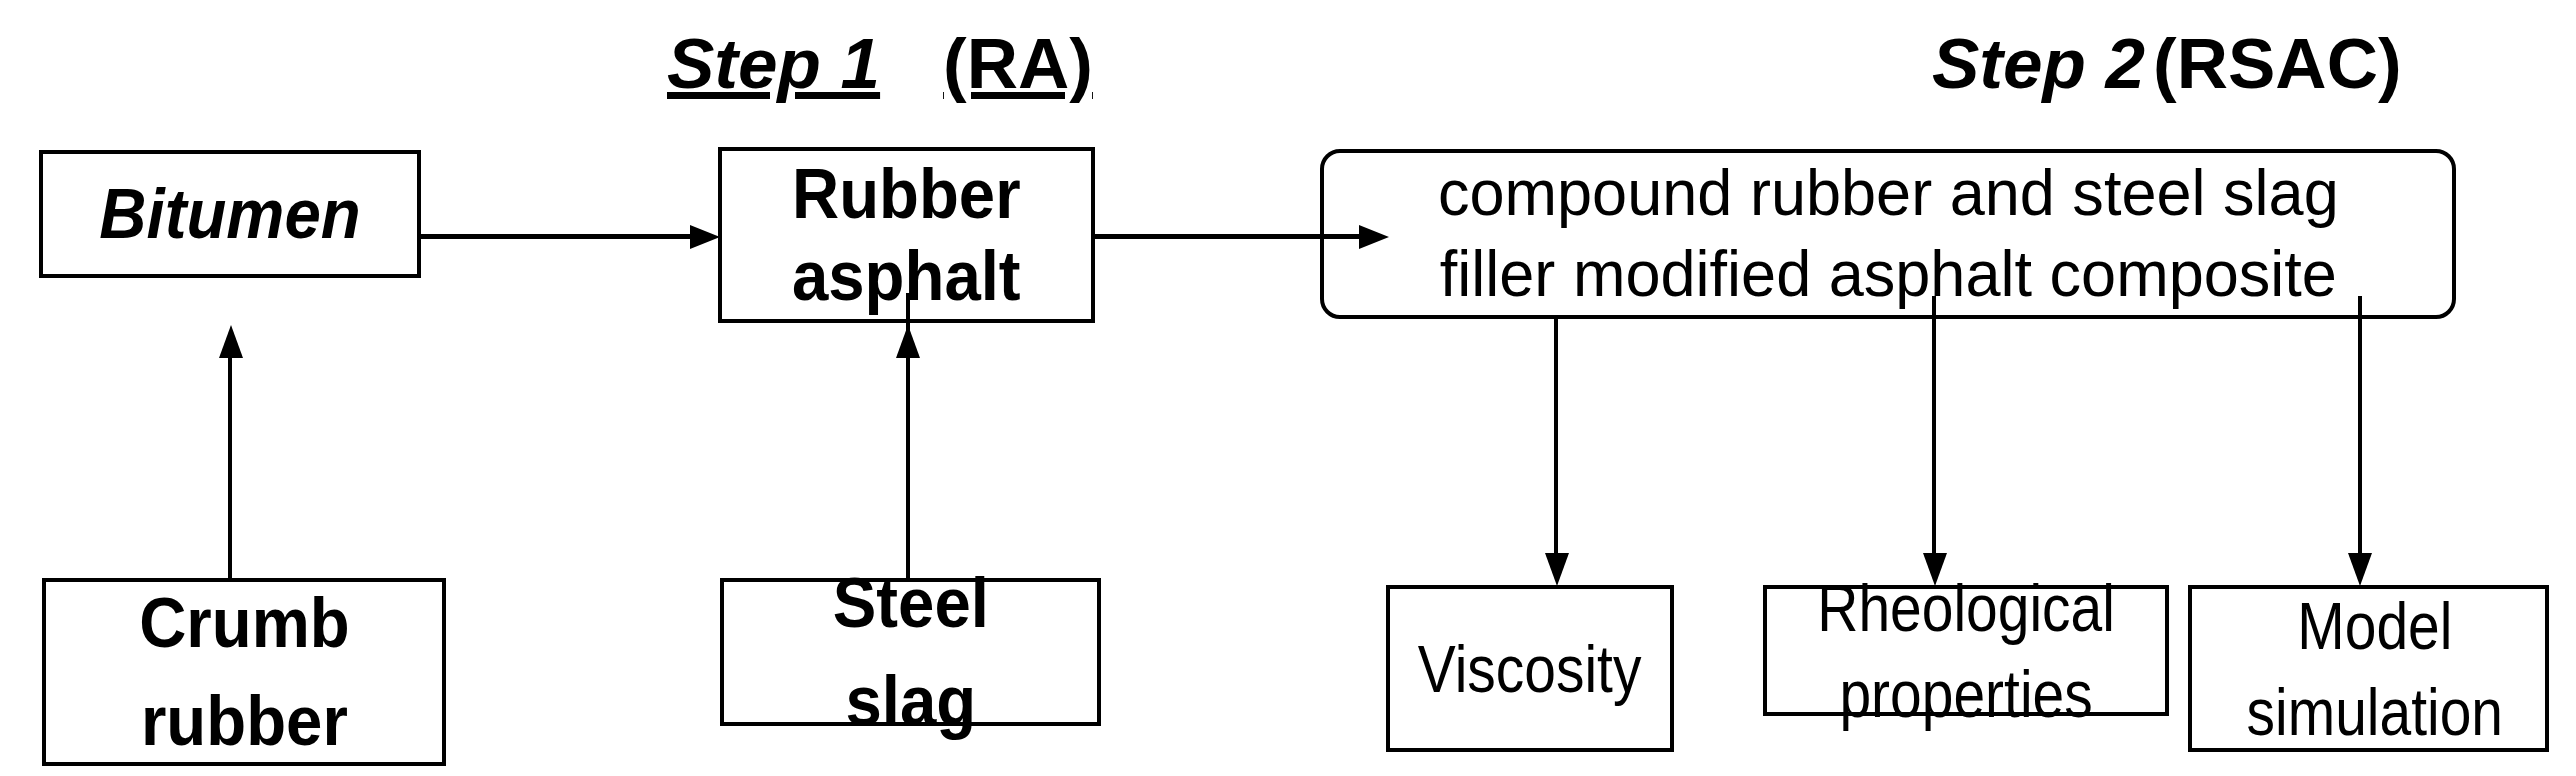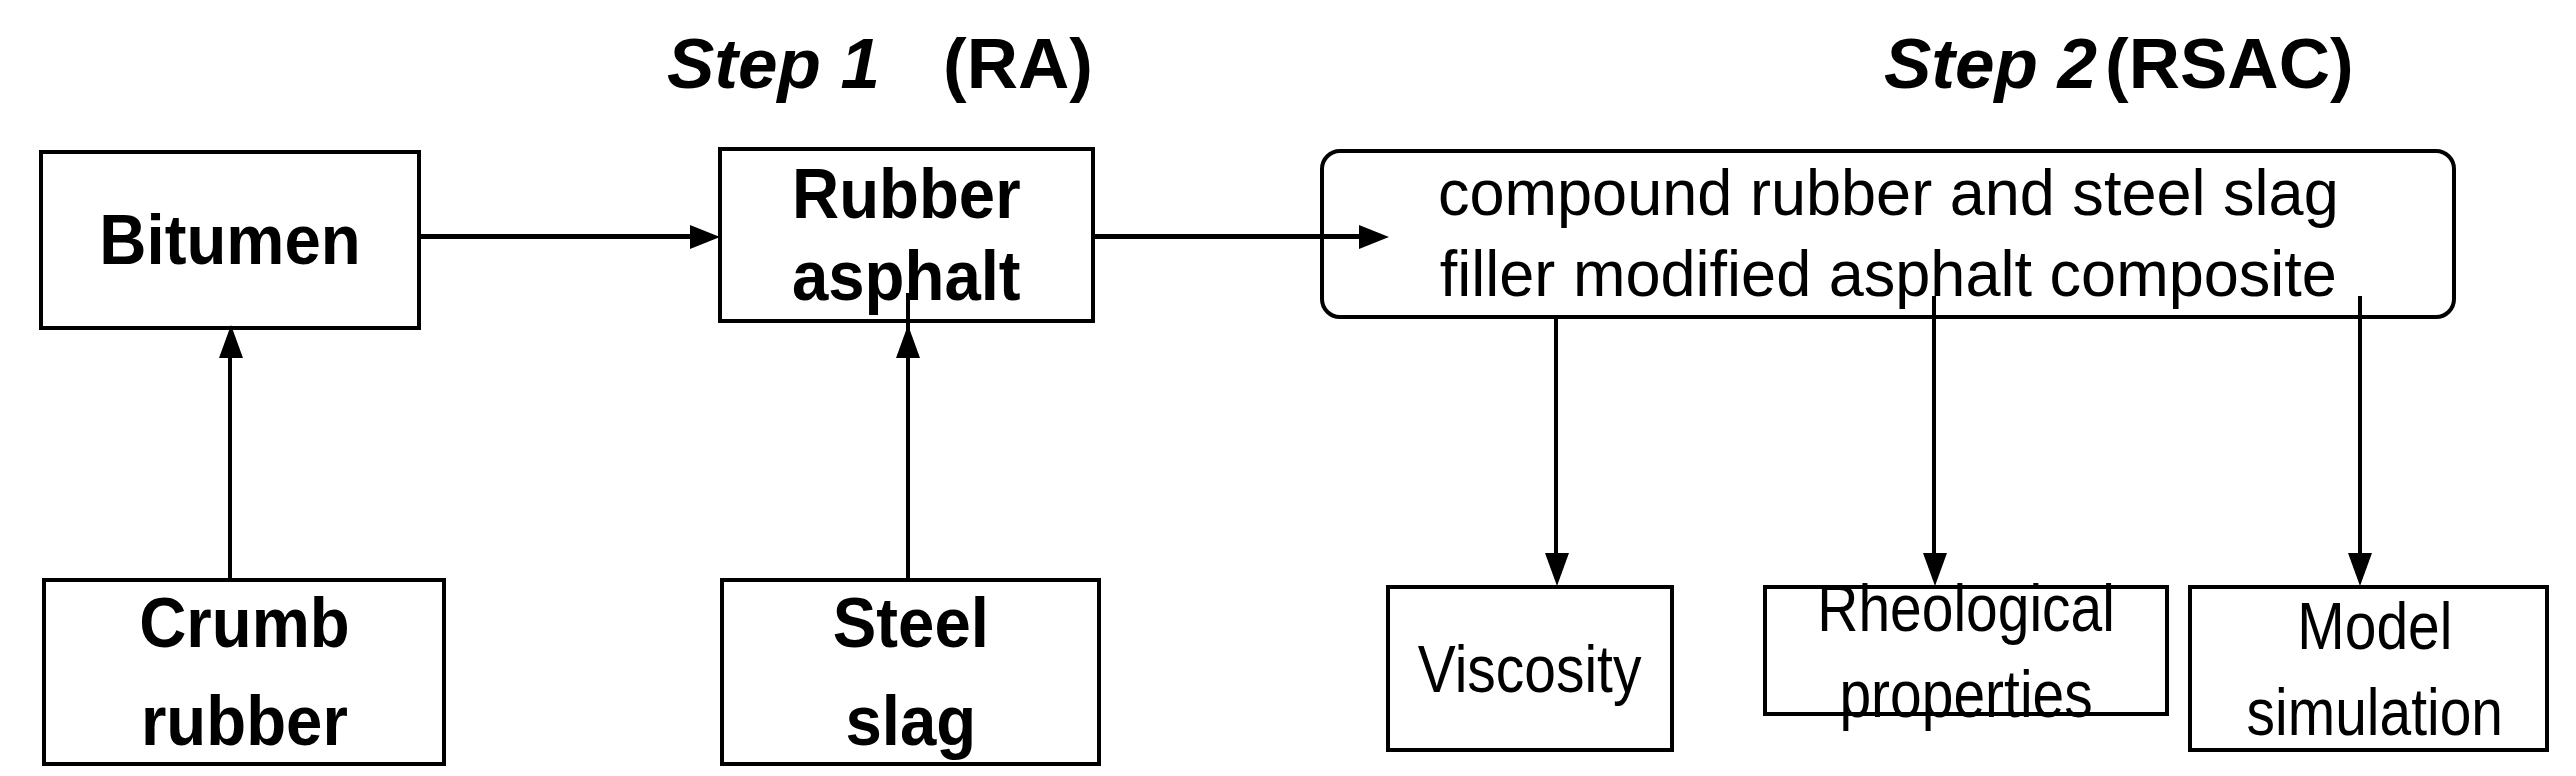--- a/index.html
+++ b/index.html
@@ -30,30 +30,30 @@
   .tri{position:absolute;width:0;height:0;z-index:2;}
   .tri-right{border-top:12px solid transparent;border-bottom:12px solid transparent;border-left:30px solid #000;}
   .tri-up{border-left:12px solid transparent;border-right:12px solid transparent;border-bottom:33px solid #000;}
   .tri-down{border-left:12px solid transparent;border-right:12px solid transparent;border-top:33px solid #000;}
 </style>
 </head>
 <body>
 
 <div class="canvas">
 
-  <div class="title" style="left:667px;">
+  <div class="title" style="left:667px;text-decoration:underline;">
     <span class="step">Step 1</span>
     <span class="abbr">(RA)</span>
   </div>
-  <div class="title" style="left:1884px;gap:8px;">
+  <div class="title" style="left:1932px;gap:8px;">
     <span class="step">Step 2</span>
     <span class="abbr">(RSAC)</span>
   </div>
 
-  <div class="box" style="left:39px;top:150px;width:382px;height:180px;">
+  <div class="box" style="left:39px;top:150px;width:382px;height:128px;font-style:italic;">
     <div class="lbl bold sz-bold">Bitumen</div>
   </div>
 
   <div class="box" style="left:718px;top:147px;width:377px;height:176px;">
     <div class="lbl bold sz-bold">
       <div>Rubber</div>
       <div>asphalt</div>
     </div>
   </div>
 
@@ -64,21 +64,21 @@
     </div>
   </div>
 
   <div class="box" style="left:42px;top:578px;width:404px;height:188px;">
     <div class="lbl bold sz-bold lh-wide">
       <div>Crumb</div>
       <div>rubber</div>
     </div>
   </div>
 
-  <div class="box" style="left:720px;top:578px;width:381px;height:188px;">
+  <div class="box" style="left:720px;top:578px;width:381px;height:148px;">
     <div class="lbl bold sz-bold lh-wide">
       <div>Steel</div>
       <div>slag</div>
     </div>
   </div>
 
   <div class="box" style="left:1386px;top:585px;width:288px;height:167px;">
     <div class="lbl sz-out">Viscosity</div>
   </div>
 

